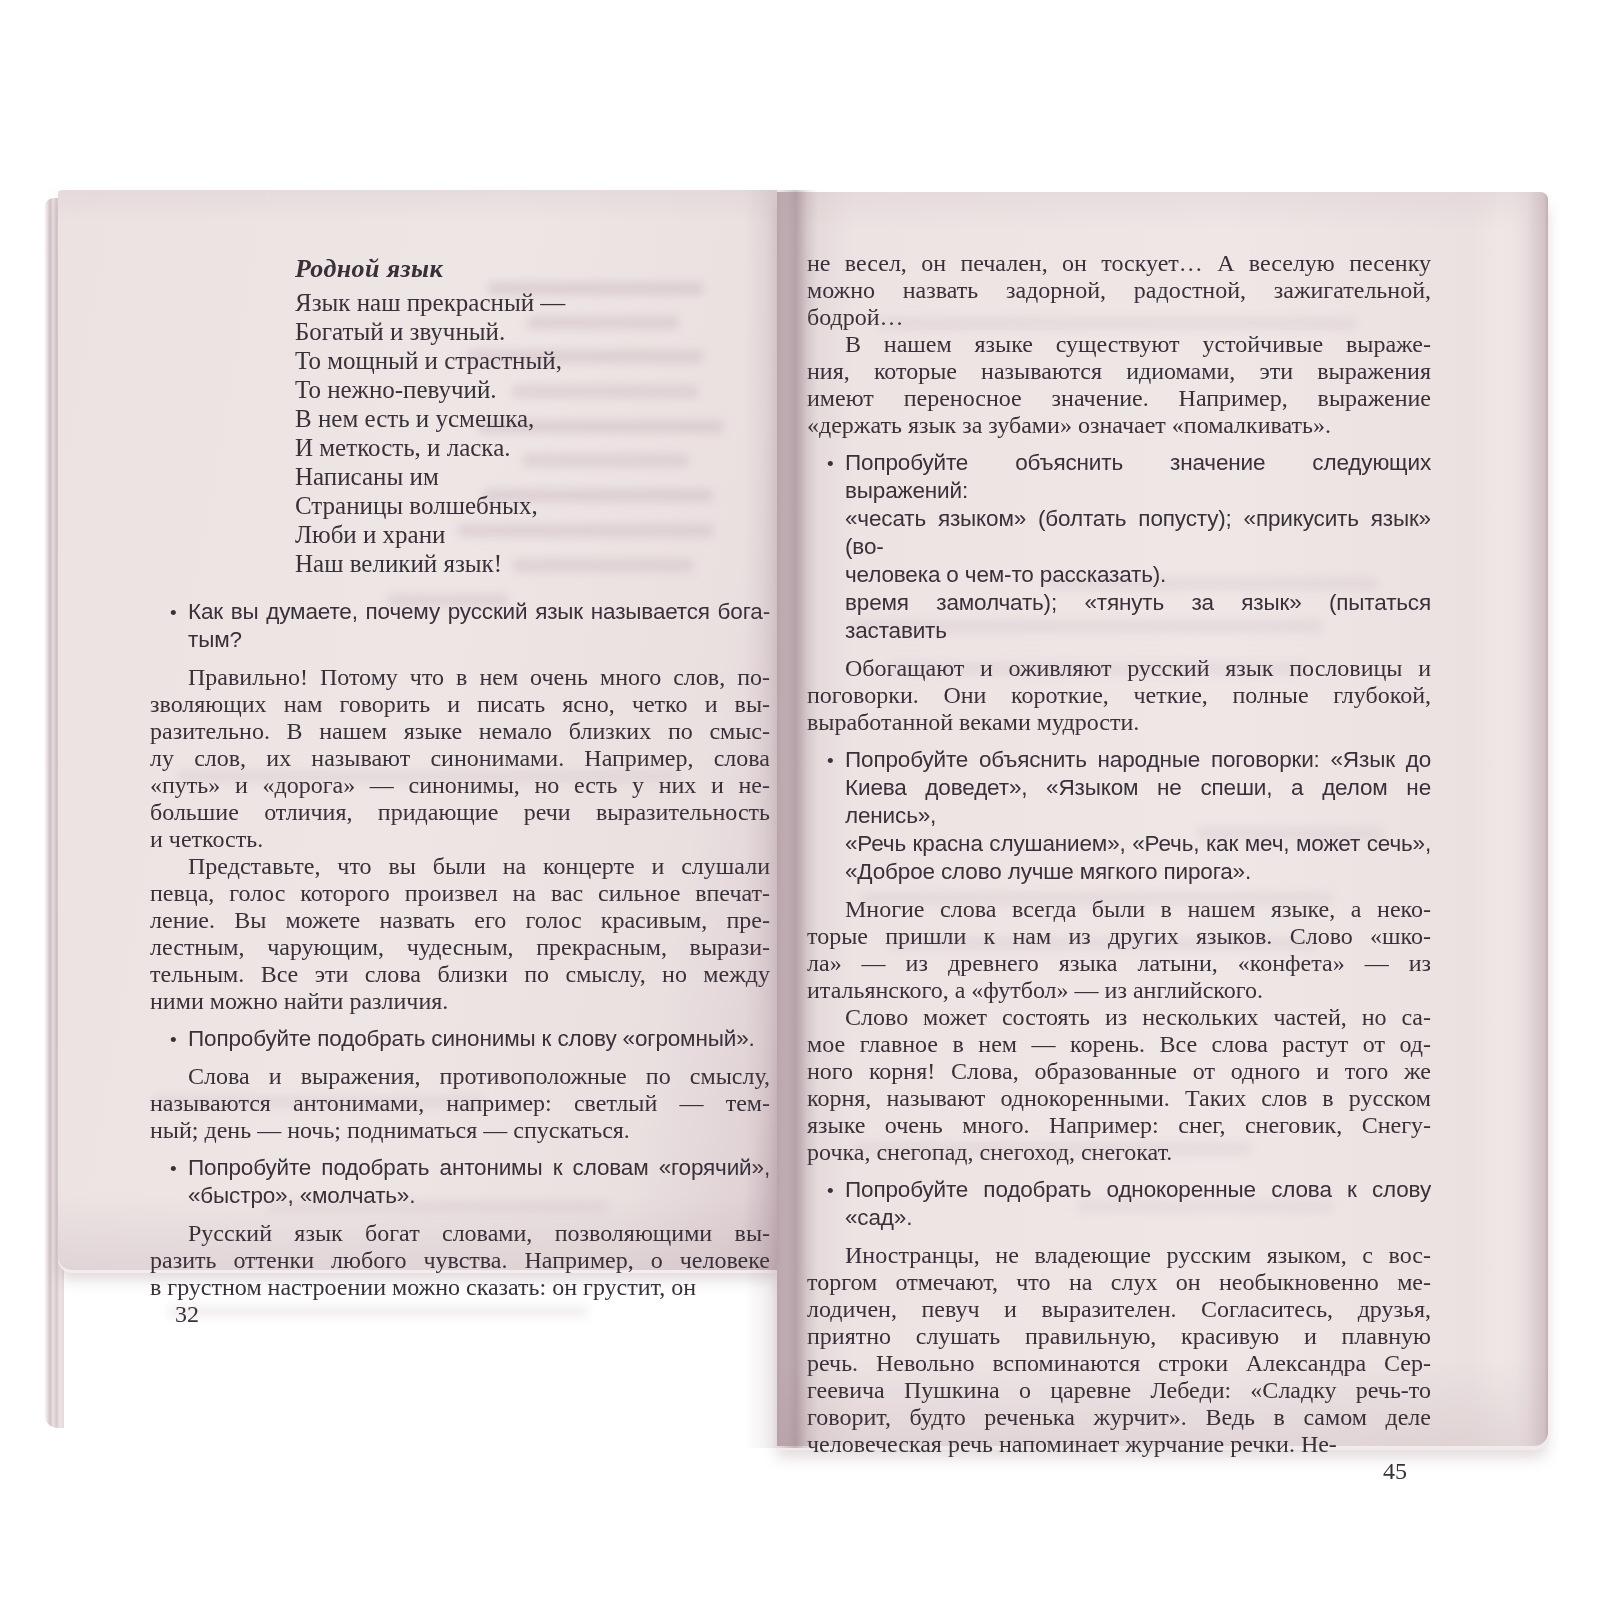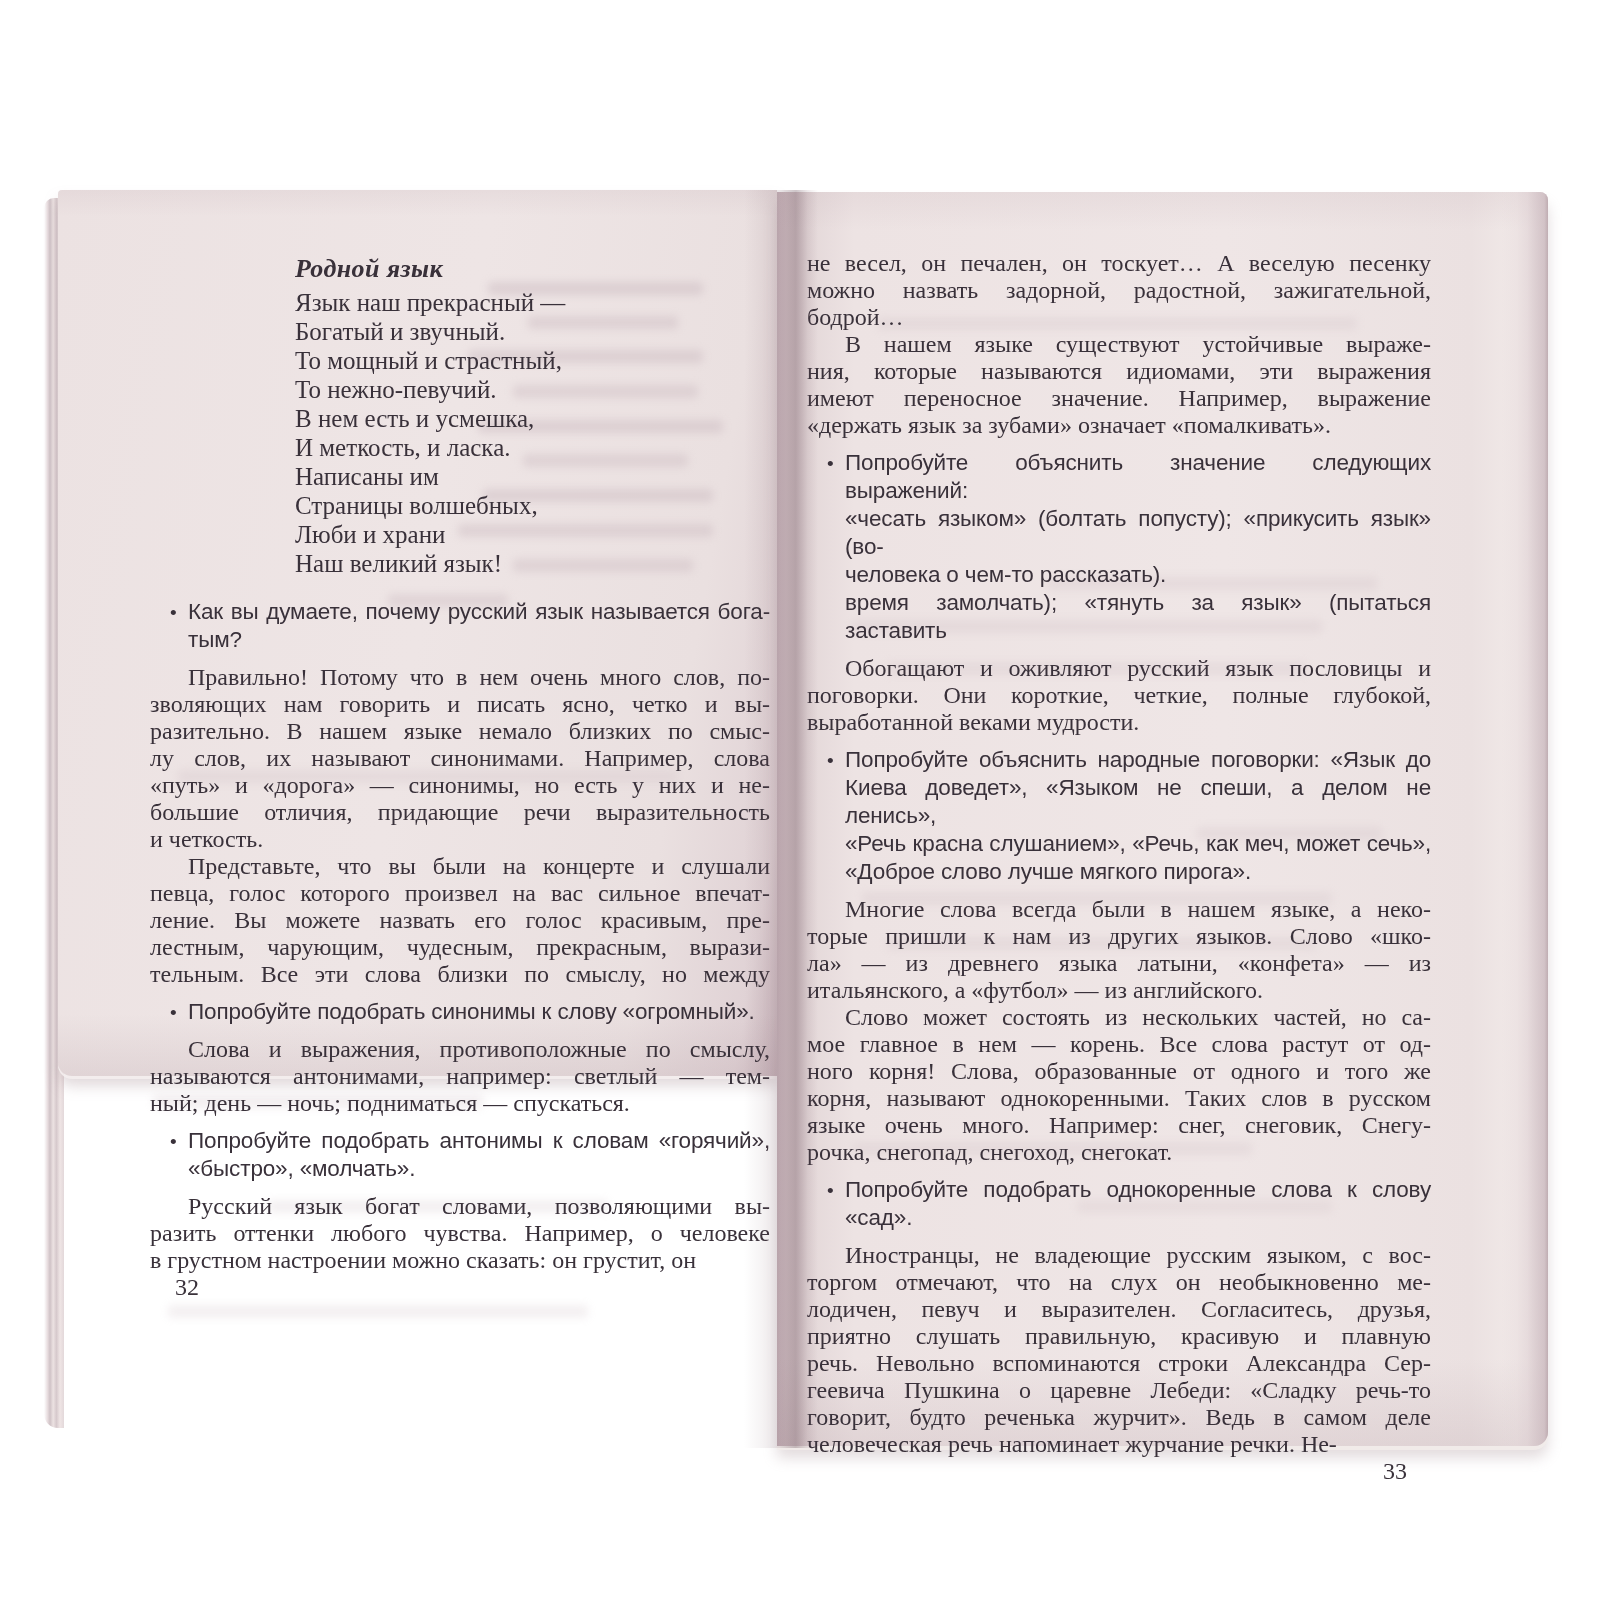--- a/index.html
+++ b/index.html
@@ -6,21 +6,21 @@
   .scene{position:relative;width:1600px;height:1600px;background:#ffffff;overflow:hidden;
          font-family:"Liberation Serif",serif;color:#39313a;}
   .book{position:absolute;left:44px;top:190px;width:1504px;height:1258px;}
 
   
   .page-stack{position:absolute;left:0;top:8px;width:20px;height:1230px;
     background:linear-gradient(90deg,#ffffff 0%,#e7dcde 18%,#cfc2c6 30%,#ece2e2 46%,#d6c9cc 62%,#efe5e5 80%,#e3d8da 100%);
     border-radius:10px 0 0 14px;}
 
   .page{position:absolute;box-sizing:border-box;}
-  .page-left{left:14px;top:0;width:719px;height:886px;
+  .page-left{left:14px;top:0;width:719px;height:1080px;
     background:linear-gradient(100deg,#ece2e2 0%,#eee5e5 50%,#eae0e0 82%,#e0d2d5 95%,#cdbac0 100%);
     border-radius:4px 0 0 14px;
     box-shadow:0 3px 0 rgba(244,238,238,.9), 0 10px 14px rgba(168,146,152,.35);
     padding:64px 0 0 92px;}
   .page-right{left:733px;top:2px;width:771px;height:1254px;
     background:linear-gradient(90deg,#c2aeb5 0%,#d6c5c9 1.2%,#e4d8d9 4%,#ede3e3 10%,#efe6e6 58%,#ebe1e1 90%,#f1e9e8 96%,#e2d6d8 100%);
     border-radius:0 8px 14px 0;
     box-shadow:0 4px 0 rgba(242,236,234,.9), 0 12px 14px rgba(168,146,152,.32);
     padding:58px 0 0 30px;}
   .page-overlay{position:absolute;inset:0;border-radius:inherit;pointer-events:none;
@@ -112,20 +112,21 @@
             <div class="tline">«путь» и «дорога» — синонимы, но есть у них и не-</div>
             <div class="tline">большие отличия, придающие речи выразительность</div>
             <div class="tline last">и четкость.</div>
           </div>
         <div class="para indent">
             <div class="tline">Представьте, что вы были на концерте и слушали</div>
             <div class="tline">певца, голос которого произвел на вас сильное впечат-</div>
             <div class="tline">ление. Вы можете назвать его голос красивым, пре-</div>
             <div class="tline">лестным, чарующим, чудесным, прекрасным, вырази-</div>
             <div class="tline">тельным. Все эти слова близки по смыслу, но между</div>
+            <div class="tline last">ними можно найти различия.</div>
           </div>
 
         <div class="question">
           <span class="bullet">•</span>
           <div>
               <div class="tline last">Попробуйте подобрать синонимы к слову «огромный».</div>
             </div>
         </div>
 
         <div class="para indent">
@@ -232,19 +233,19 @@
             <div class="tline">Иностранцы, не владеющие русским языком, с вос-</div>
             <div class="tline">торгом отмечают, что на слух он необыкновенно ме-</div>
             <div class="tline">лодичен, певуч и выразителен. Согласитесь, друзья,</div>
             <div class="tline">приятно слушать правильную, красивую и плавную</div>
             <div class="tline">речь. Невольно вспоминаются строки Александра Сер-</div>
             <div class="tline">геевича Пушкина о царевне Лебеди: «Сладку речь-то</div>
             <div class="tline">говорит, будто реченька журчит». Ведь в самом деле</div>
             <div class="tline last">человеческая речь напоминает журчание речки. Не-</div>
           </div>
 
-        <div class="pageno pageno-right">33</div>
+        <div class="pageno pageno-right">45</div>
       </div>
     </div>
 
     <div class="gutter-shadow"></div>
   </div>
 </div>
 
 </body></html>

